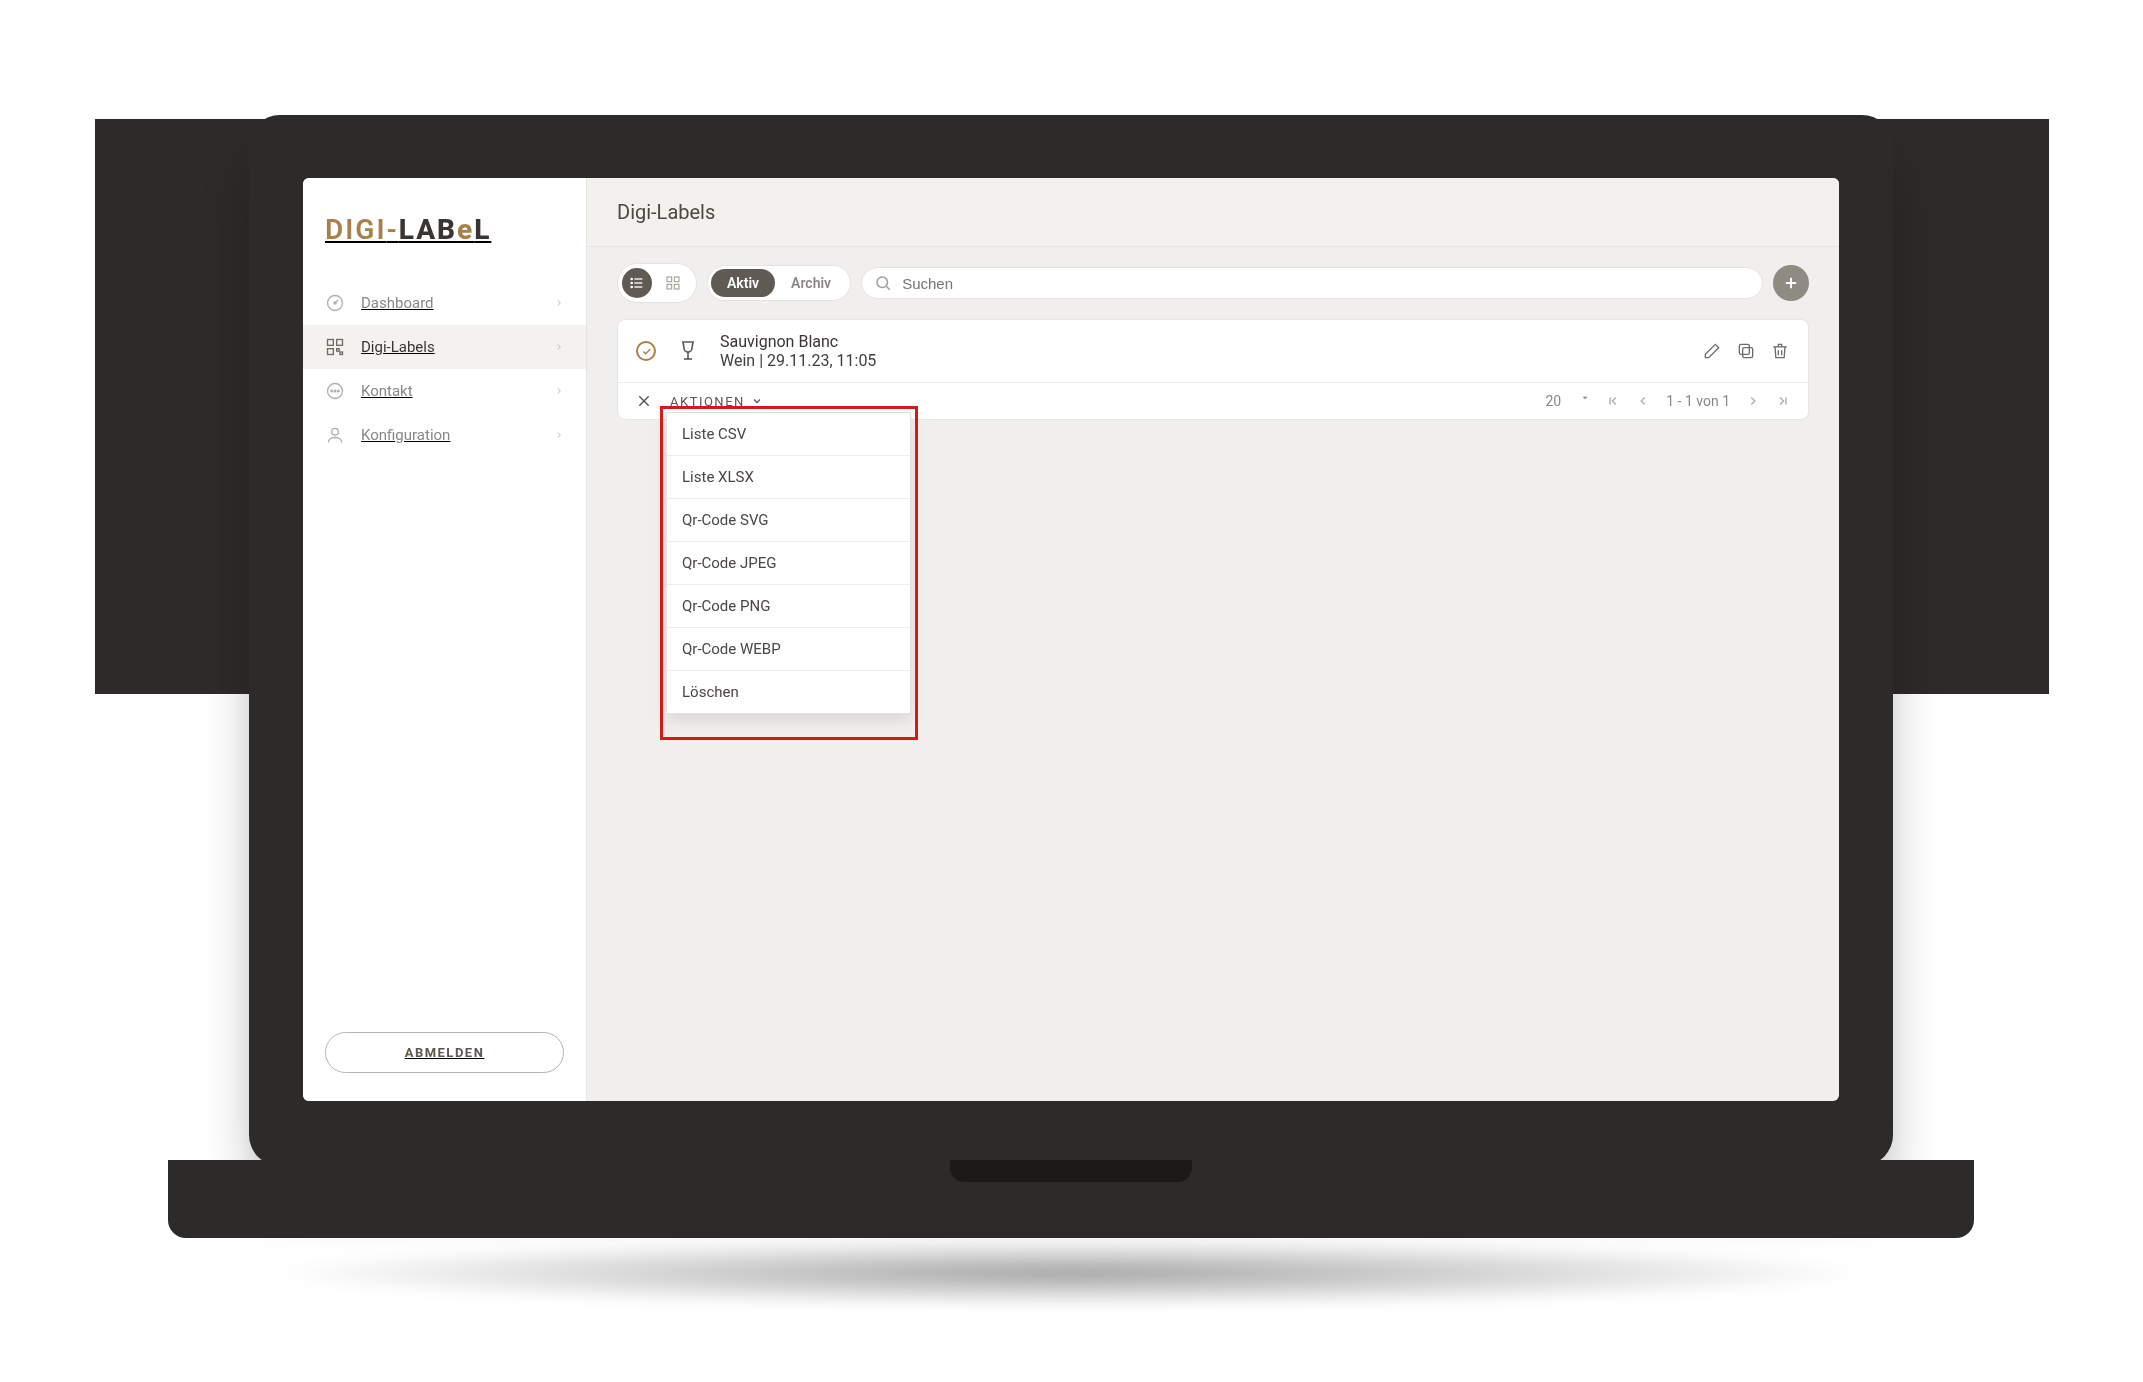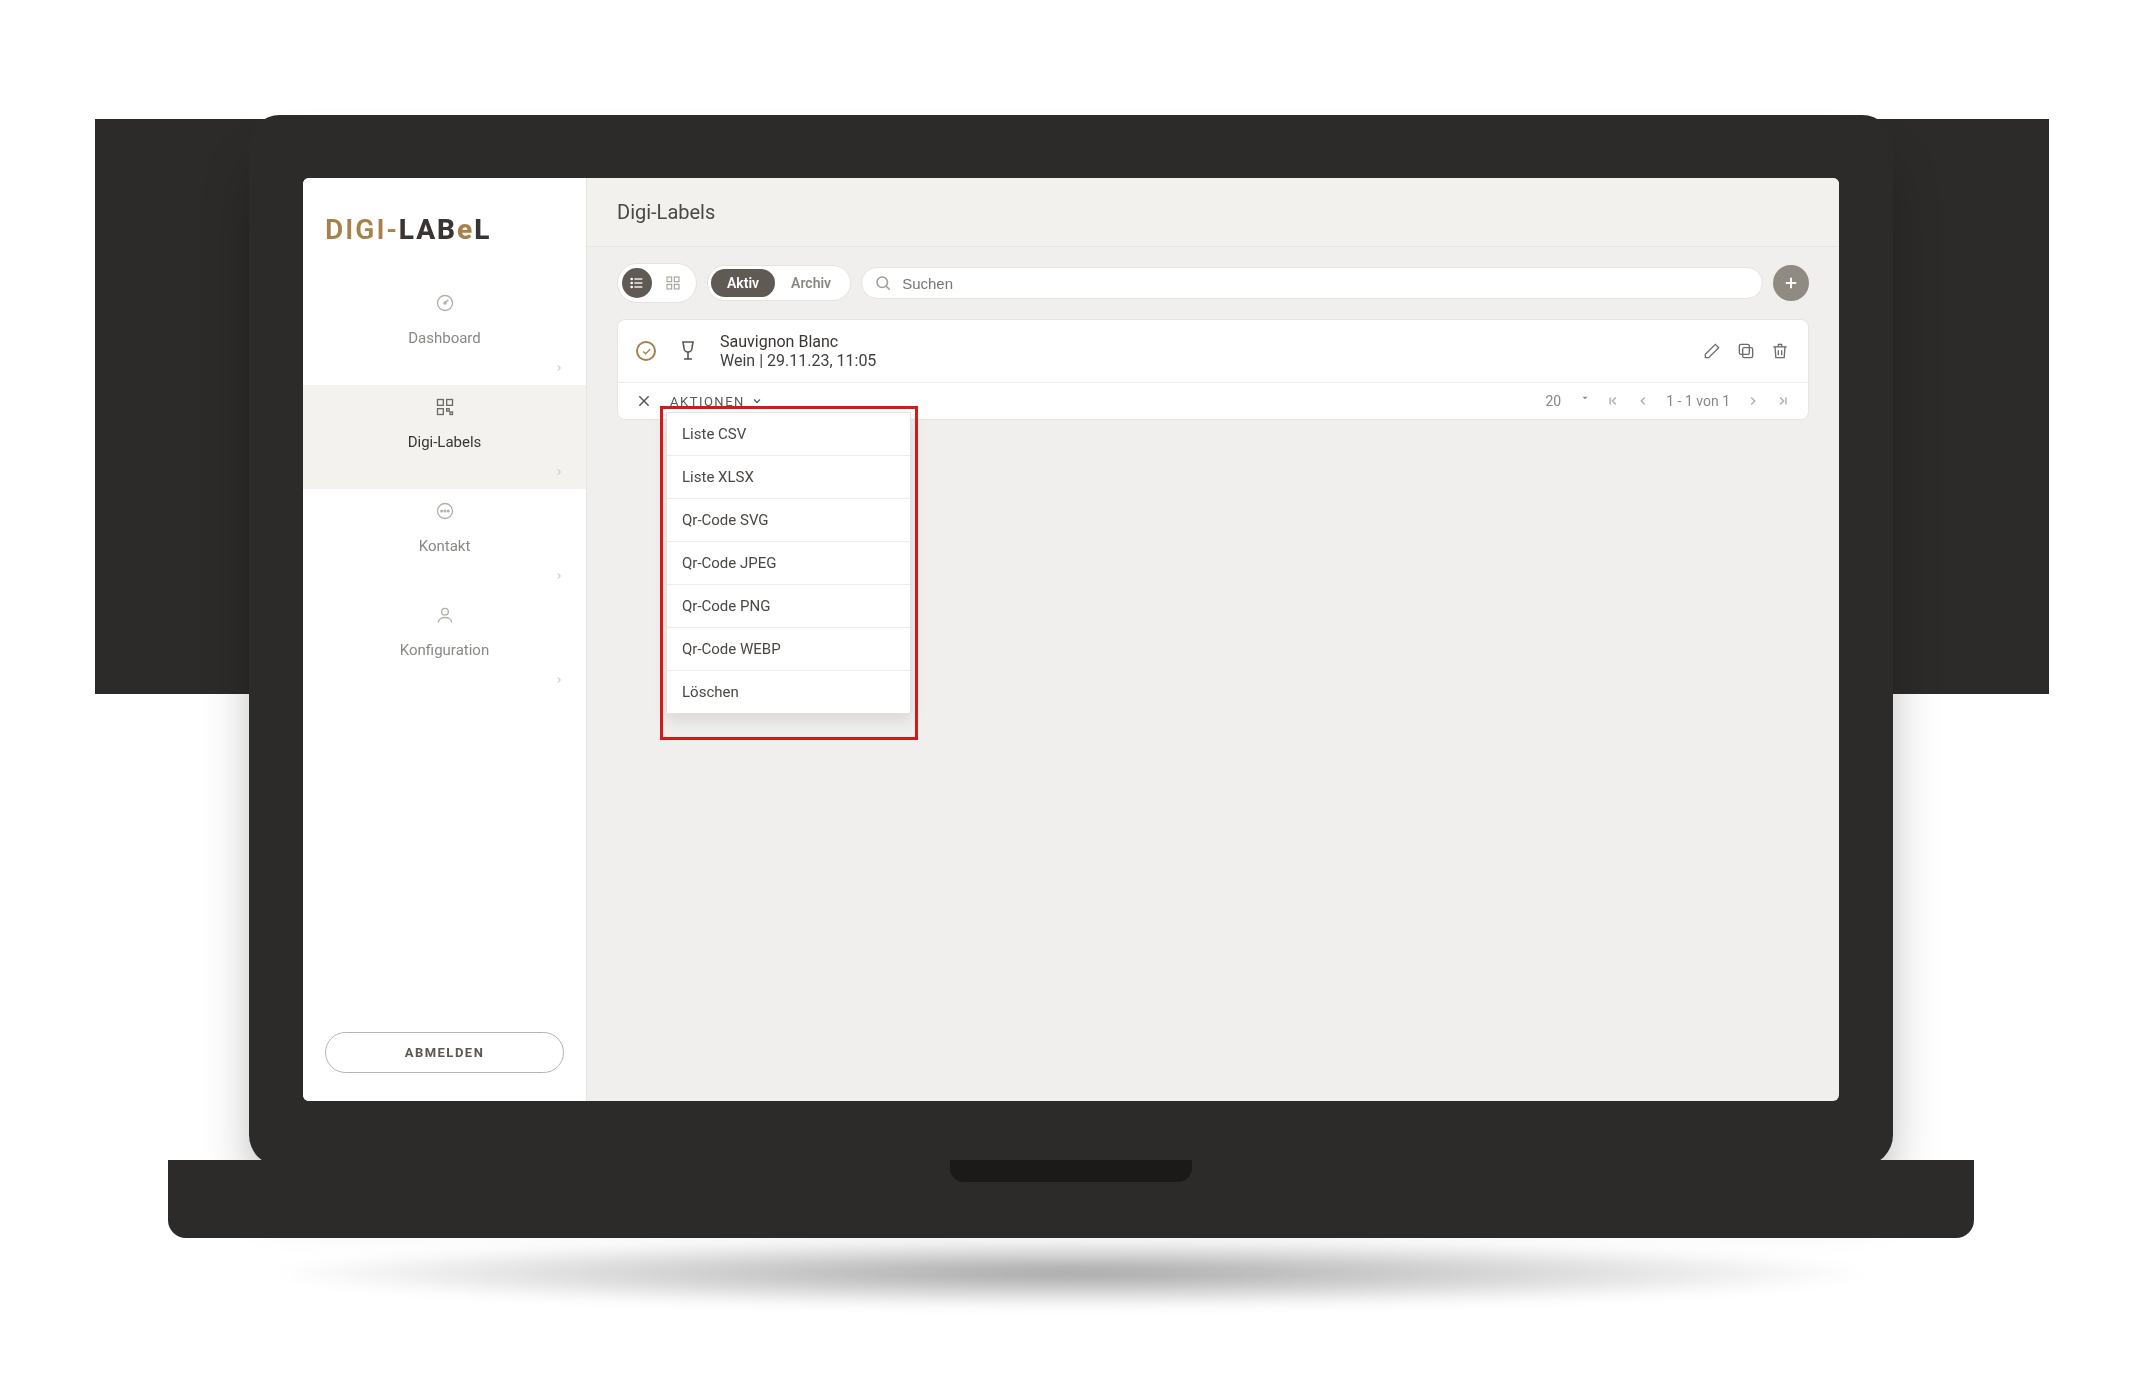--- a/index.html
+++ b/index.html
@@ -73,20 +73,21 @@
   }
 
   
   .sidebar {
     width: 284px;
     background: #ffffff;
     border-right: 1px solid #e7e5e1;
     display: flex;
     flex-direction: column;
     flex-shrink: 0;
+    text-decoration: underline;
   }
   .logo {
     padding: 35px 22px 25px 22px;
     font-size: 28px;
     font-weight: 600;
     letter-spacing: 2px;
     white-space: nowrap;
   }
   .logo .part-a { color: #A78149; }
   .logo .part-b { color: #3a3532; font-weight: 800; }
@@ -94,21 +95,20 @@
   .nav { margin-top: 10px; }
   .nav-item {
     display: flex;
     align-items: center;
     gap: 16px;
     padding: 12px 22px;
     font-size: 15px;
     color: #8b8884;
     cursor: pointer;
     position: relative;
-    flex-direction: column;
   }
   .nav-item .icon { width: 20px; height: 20px; color: #b4afa8; display:flex;align-items:center;justify-content:center;}
   .nav-item .chev {
     margin-left: auto;
     color: #c8c4bd;
   }
   .nav-item.active {
     background: #f4f2ef;
     color: #3a3532;
   }

